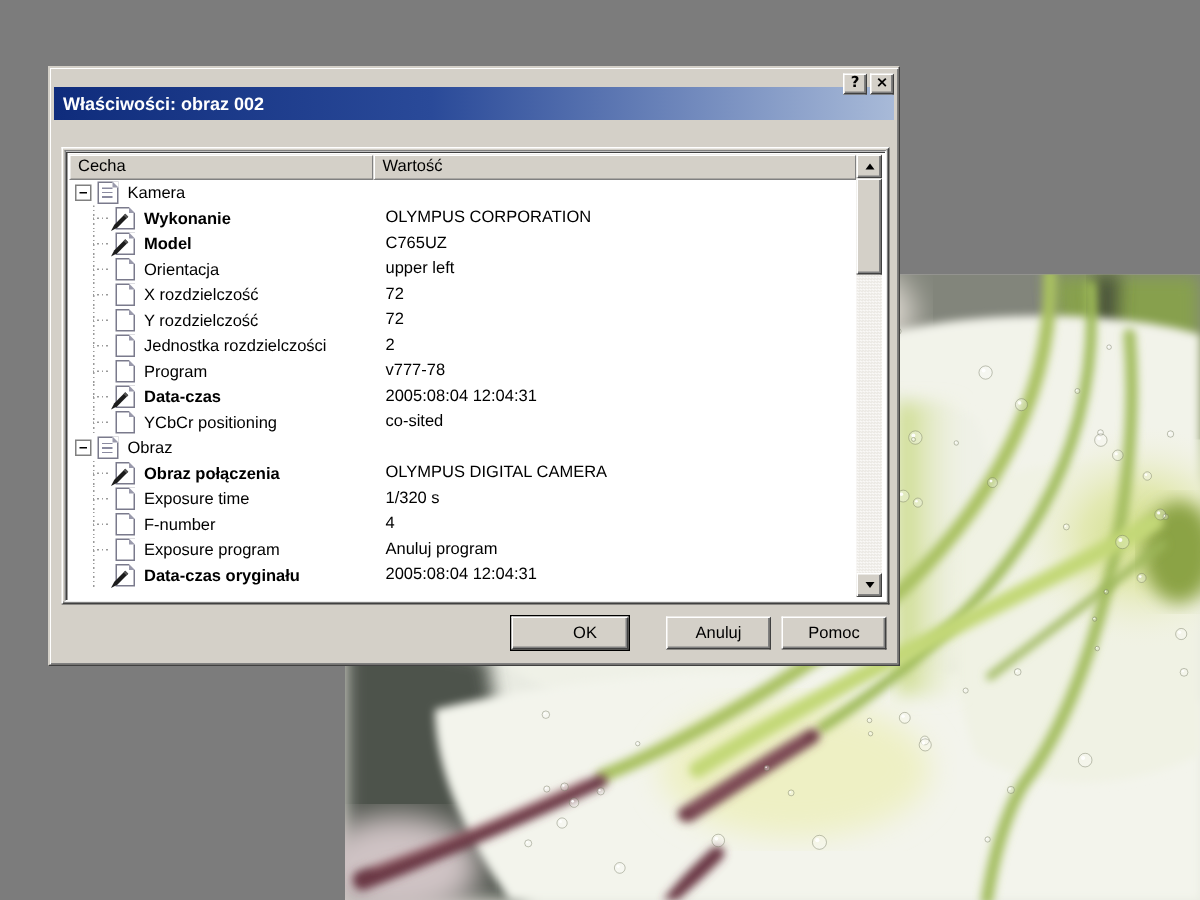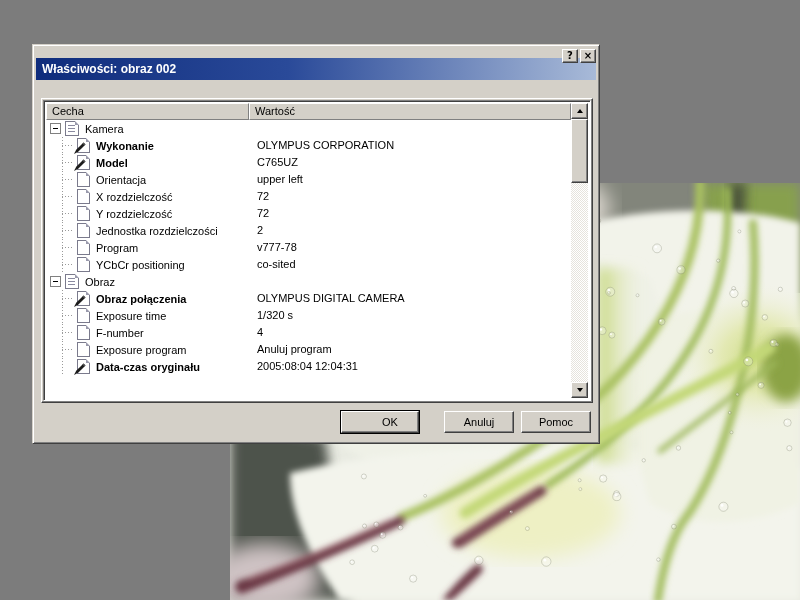--- a/index.html
+++ b/index.html
@@ -437,20 +437,33 @@
             <div class="row item">
     <span class="vline"></span>
     <span class="hline"></span>
 
     <span class="icon-slot icon-page">
       
     </span>
     <span class="lbl">Program</span>
     <span class="val">v777-78</span>
   </div>
+            <div class="row item bold editable">
+    <span class="vline"></span>
+    <span class="hline"></span>
+
+    <span class="icon-slot icon-page">
+      <svg class="pencil" viewBox="0 0 14 14">
+        <path d="M1,13 L3.2,8.8 L10.5,1.5 L12.5,3.5 L5.2,10.8 Z" fill="#1c1c1c"></path>
+        <path d="M10.5,1.5 L12.5,3.5 L11.4,4.6 L9.4,2.6 Z" fill="#555"></path>
+      </svg>
+    </span>
+    <span class="lbl">Data-czas</span>
+    <span class="val">2005:08:04 12:04:31</span>
+  </div>
             <div class="row item">
     <span class="vline"></span>
     <span class="hline"></span>
 
     <span class="icon-slot icon-page">
       
     </span>
     <span class="lbl">YCbCr positioning</span>
     <span class="val">co-sited</span>
   </div>

